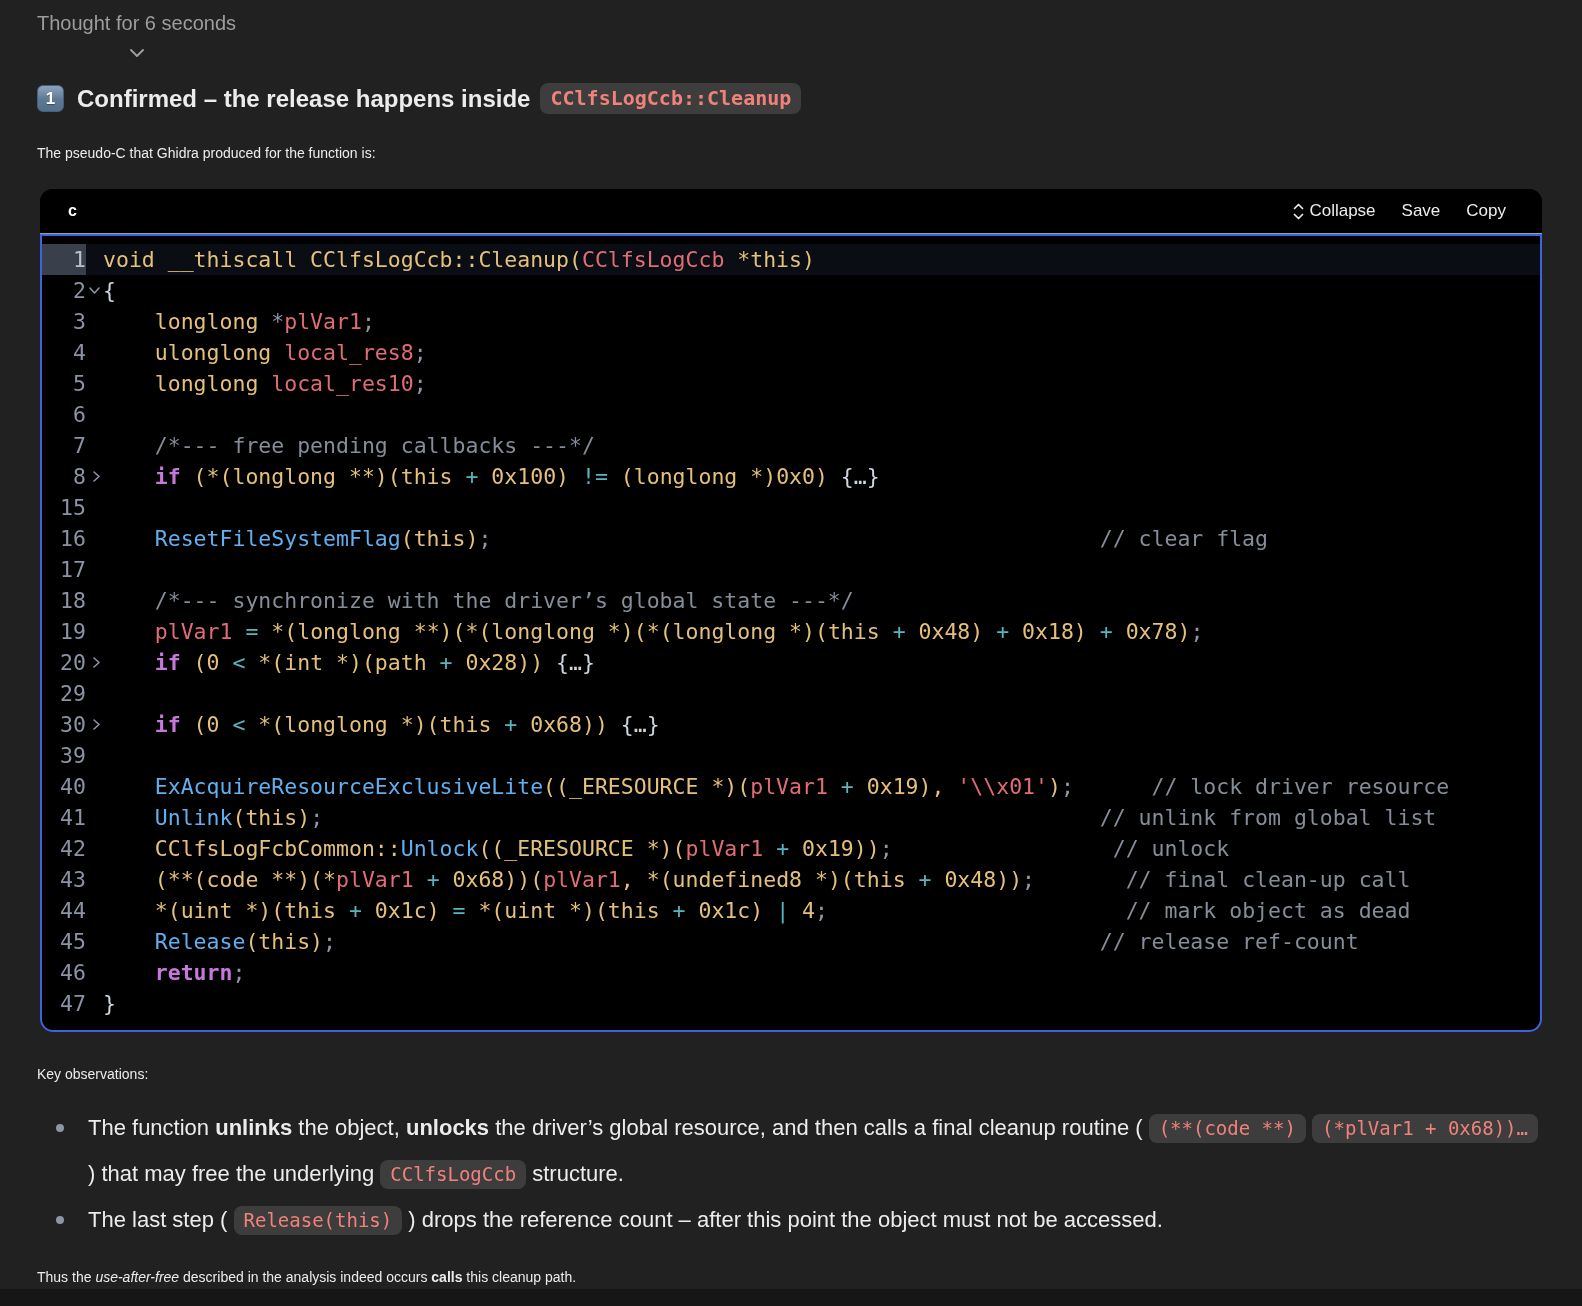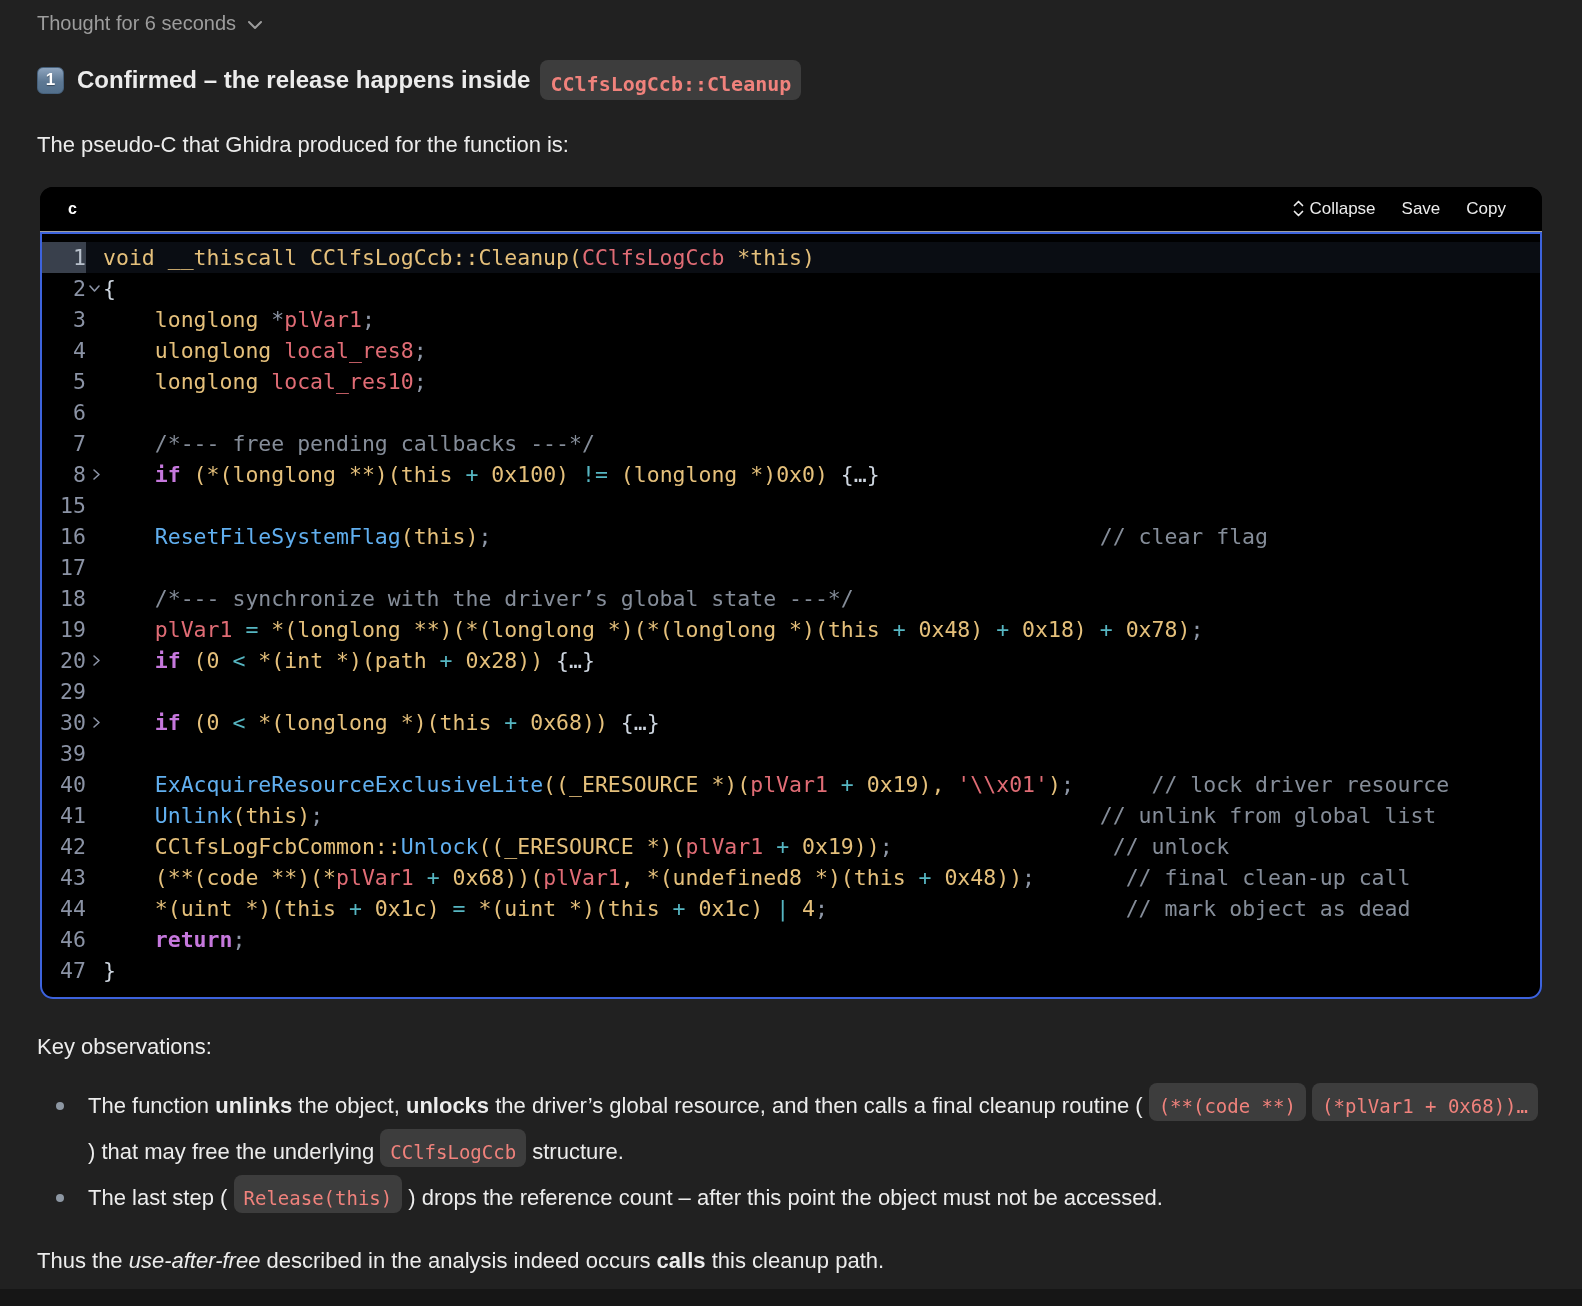--- a/index.html
+++ b/index.html
@@ -14,20 +14,21 @@
   }
   .page { padding:12px 40px 0 37px; }
 
   
   .thought {
     background:none; border:none; padding:0;
     color:#9d9d9d; font-size:20px;
     font-family:"Liberation Sans", sans-serif;
     display:flex; align-items:center; gap:11px;
     cursor:pointer;
+    flex-direction:column;
   }
   .thought svg { margin-top:2px; }
 
   
   .heading {
     margin:25px 0 0 0;
     font-size:24px; font-weight:700;
     display:flex; align-items:center; gap:13px;
   }
   .keycap {
@@ -39,26 +40,26 @@
     display:flex; align-items:center; justify-content:center;
     text-shadow:0 1px 1px rgba(0,0,0,.35);
   }
   .htext { display:inline-flex; align-items:center; flex-wrap:wrap; gap:8px 10px; }
 
   
   .chip {
     font-family:"DejaVu Sans Mono", monospace;
     font-size:19px; font-weight:700;
     background:#3d3d3d; color:#f0827c;
-    border-radius:8px; padding:12px 10px 4px;
+    border-radius:8px; padding:3px 10px 4px;
     white-space:nowrap;
   }
   .heading .chip { font-size:20px; }
 
-  .para { font-size:22px; margin:29px 0 0 0; line-height:1.45; }
+  .para { font-size:14px; margin:29px 0 0 0; line-height:1.45; }
 
   
   .codeblock { margin:26px 0 0 3px; width:1502px; background:#000; border-radius:13px; }
   .code-header {
     height:45px; background:#000;
     border-radius:13px 13px 0 0;
     border-bottom:1px solid rgba(255,255,255,.62);
     display:flex; align-items:center; justify-content:space-between;
     padding:0 36px 0 28px;
   }
@@ -173,20 +174,21 @@
           <div class="line"><span class="gutter">29</span><span class="fold"></span><span class="codetext"></span></div>
           <div class="line"><span class="gutter">30</span><button class="fold"><svg width="9" height="13" viewBox="0 0 9 13">
                 <path d="M2 2 L7 6.5 L2 11" fill="none" stroke="#8b93a5" stroke-width="1.6" stroke-linecap="round" stroke-linejoin="round"></path>
               </svg></button><span class="codetext"><span class="tk-k">    if</span><span class="tk-t"> (0 </span><span class="tk-o">&lt;</span><span class="tk-t"> *(longlong *)(this </span><span class="tk-o">+</span><span class="tk-t"> 0x68)) </span><span class="tk-e">{…}</span></span></div>
           <div class="line"><span class="gutter">39</span><span class="fold"></span><span class="codetext"></span></div>
           <div class="line"><span class="gutter">40</span><span class="fold"></span><span class="codetext"><span class="tk-f">    ExAcquireResourceExclusiveLite</span><span class="tk-t">((_ERESOURCE *)(</span><span class="tk-v">plVar1</span><span class="tk-t"> </span><span class="tk-o">+</span><span class="tk-t"> 0x19), </span><span class="tk-s">'\\x01'</span><span class="tk-t">)</span><span class="tk-p">;</span><span class="tk-c">      // lock driver resource</span></span></div>
           <div class="line"><span class="gutter">41</span><span class="fold"></span><span class="codetext"><span class="tk-f">    Unlink</span><span class="tk-t">(this)</span><span class="tk-p">;</span><span class="tk-c">                                                            // unlink from global list</span></span></div>
           <div class="line"><span class="gutter">42</span><span class="fold"></span><span class="codetext"><span class="tk-t">    CClfsLogFcbCommon::</span><span class="tk-f">Unlock</span><span class="tk-t">((_ERESOURCE *)(</span><span class="tk-v">plVar1</span><span class="tk-t"> </span><span class="tk-o">+</span><span class="tk-t"> 0x19))</span><span class="tk-p">;</span><span class="tk-c">                 // unlock</span></span></div>
           <div class="line"><span class="gutter">43</span><span class="fold"></span><span class="codetext"><span class="tk-t">    (**(code **)(*</span><span class="tk-v">plVar1</span><span class="tk-t"> </span><span class="tk-o">+</span><span class="tk-t"> 0x68))(</span><span class="tk-v">plVar1</span><span class="tk-t">, *(undefined8 *)(this </span><span class="tk-o">+</span><span class="tk-t"> 0x48))</span><span class="tk-p">;</span><span class="tk-c">       // final clean-up call</span></span></div>
           <div class="line"><span class="gutter">44</span><span class="fold"></span><span class="codetext"><span class="tk-t">    *(uint *)(this </span><span class="tk-o">+</span><span class="tk-t"> 0x1c) </span><span class="tk-o">=</span><span class="tk-t"> *(uint *)(this </span><span class="tk-o">+</span><span class="tk-t"> 0x1c) </span><span class="tk-o">|</span><span class="tk-t"> 4</span><span class="tk-p">;</span><span class="tk-c">                       // mark object as dead</span></span></div>
+          <div class="line"><span class="gutter">45</span><span class="fold"></span><span class="codetext"><span class="tk-f">    Release</span><span class="tk-t">(this)</span><span class="tk-p">;</span><span class="tk-c">                                                           // release ref-count</span></span></div>
           <div class="line"><span class="gutter">46</span><span class="fold"></span><span class="codetext"><span class="tk-k">    return</span><span class="tk-p">;</span></span></div>
           <div class="line"><span class="gutter">47</span><span class="fold"></span><span class="codetext"><span class="tk-e">}</span></span></div>
         </div>
     </div>
   </div>
 
   <p class="para kobs">Key observations:</p>
 
   <ul class="obs">
     <li>

